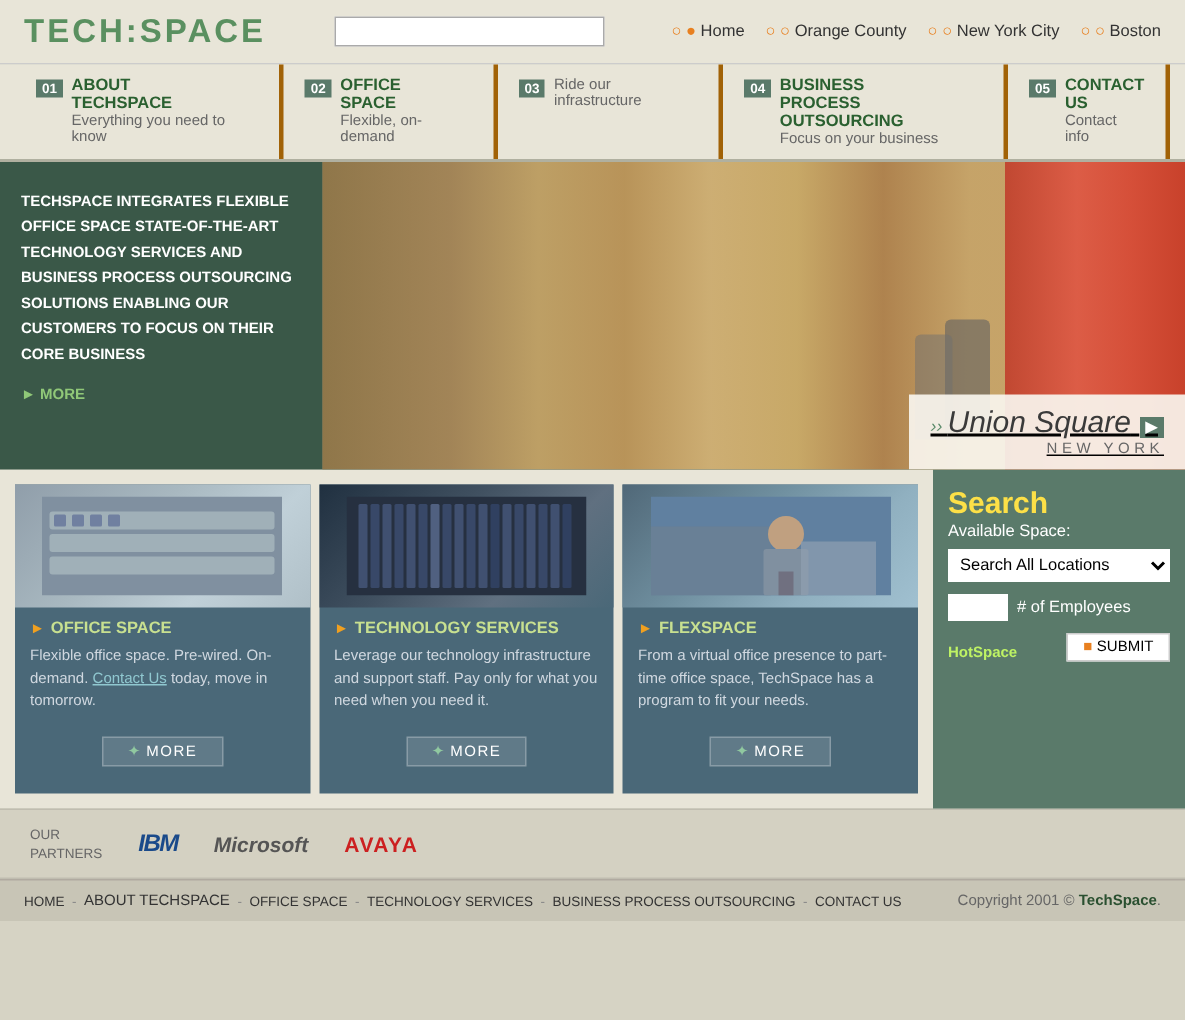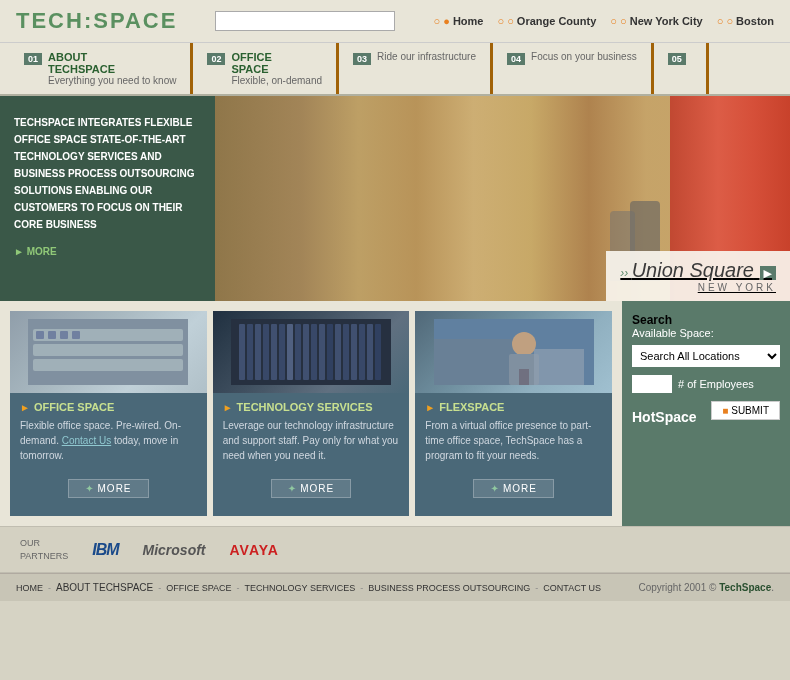--- a/index.html
+++ b/index.html
@@ -4,21 +4,21 @@
   <style>
     * { margin: 0; padding: 0; box-sizing: border-box; }
     body { width: 790px; font-family: Arial, sans-serif; font-size: 12px; background: #d6d3c4; }
 
     
     #top-bar { background: #e8e5d8; display: flex; align-items: center; justify-content: space-between; padding: 8px 16px; border-bottom: 1px solid #ccc; }
     #logo { font-size: 22px; font-weight: bold; color: #333; letter-spacing: 2px; }
     #logo span { color: #5a9060; }
     #search-bar-top input { width: 180px; height: 20px; border: 1px solid #aaa; padding: 2px 6px; font-size: 11px; }
     #nav-top { display: flex; gap: 14px; font-size: 11px; }
-    #nav-top a { color: #333; text-decoration: none; font-weight: bold; }
+    #nav-top a { color: #333; text-decoration: none; }
     #nav-top a:before { content: "○ "; color: #e88020; }
 
     
     #nav-menu { background: #e8e5d8; display: flex; border-bottom: 2px solid #b0b0a0; padding: 0 10px; }
     .nav-item { display: flex; align-items: flex-start; padding: 8px 14px; border-right: 3px solid #a16207; cursor: pointer; }
     .nav-num { background: #5a7a6a; color: white; font-size: 9px; font-weight: bold; padding: 1px 4px; margin-right: 6px; margin-top: 2px; min-width: 16px; text-align: center; }
     .nav-label { display: flex; flex-direction: column; }
     .nav-label strong { font-size: 11px; color: #2a6030; text-transform: uppercase; font-weight: bold; }
     .nav-label span { font-size: 10px; color: #666; }
 
@@ -108,25 +108,30 @@
   </div>
   <div class="nav-item">
     <div class="nav-num">03</div>
     <div class="nav-label">
       <span>Ride our infrastructure</span>
     </div>
   </div>
   <div class="nav-item">
     <div class="nav-num">04</div>
     <div class="nav-label">
+      <strong>Business<br>Process Outsourcing</strong>
       <span>Focus on your business</span>
     </div>
   </div>
   <div class="nav-item">
     <div class="nav-num">05</div>
+    <div class="nav-label">
+      <strong>Contact<br>Us</strong>
+      <span>Contact info</span>
+    </div>
   </div>
 </div>
 
 <div id="hero" style="position:relative;background:#3a5848;height:205px;overflow:hidden;display:flex;">
   <div id="hero-text" style="width:215px;padding:18px 14px;color:white;font-size:10px;font-weight:bold;text-transform:uppercase;line-height:1.7;z-index:2;">
     <span>TECHSPACE INTEGRATES FLEXIBLE OFFICE SPACE STATE-OF-THE-ART TECHNOLOGY SERVICES AND BUSINESS PROCESS OUTSOURCING SOLUTIONS ENABLING OUR CUSTOMERS TO FOCUS ON THEIR CORE BUSINESS</span>
     <a href="#" style="color:#90c878;text-decoration:none;display:block;margin-top:10px;">► <span>More</span></a>
   </div>
 
   <div style="flex:1;background:linear-gradient(to right, #a09070, #c4a882, #d4b892);position:relative;">
@@ -246,42 +251,42 @@
           <span style="color:#90c8a0;">✦</span> 
             <span>MORE</span>
         </button>
       </div>
     </div>
 
   </div>
 
   <div id="sidebar" style="width:168px;background:#5a7a6a;padding:12px 10px;">
     <div id="search-space">
-      <h3 style="color:#000000;font-size:12px;font-weight:bold;margin-bottom:0;">Search</h3>
+      <h3 style="color:#fde047;font-size:20px;font-weight:bold;margin-bottom:0;">Search</h3>
       <h4 style="color:white;font-size:11px;margin-bottom:6px;font-weight:normal;">Available Space:</h4>
       <select id="location-select" style="width:100%;padding:4px;font-size:11px;background:white;border:none;margin-bottom:8px;">
         <option>Search All Locations</option>
         <option>New York City</option>
         <option>Orange County</option>
         <option>Boston</option>
       </select>
       <div id="employee-row" style="display:flex;align-items:center;gap:6px;margin-bottom:8px;">
         <input type="text" id="employee-input" style="width: 40px; padding: 3px; font-size: 11px; border: none;">
         <span style="color:white;font-size:11px;"># of Employees</span>
       </div>
       <div style="text-align:right;">
         <button id="submit-btn" style="background:white;border:1px solid #ccc;padding:3px 10px;font-size:10px;cursor:pointer;display:inline-flex;align-items:center;gap:3px;">
           <span style="color:#e88020;">■</span>
           <span>SUBMIT</span>
         </button>
       </div>
     </div>
 
     <div id="hotspace" style="margin-top:16px;">
-      <h3 style="color:#ffffff;font-size:14px;font-weight:bold;margin-bottom:8px;">HotSpace</h3>
+      <h3 style="color:#bef264;font-size:10px;font-weight:bold;margin-bottom:8px;">HotSpace</h3>
     </div>
   </div>
 </div>
 
 <div id="partners" style="background:#d4d1c2;padding:10px 20px;display:flex;align-items:center;gap:24px;border-top:1px solid #c0bdb0;border-bottom:1px solid #c0bdb0;">
   <div id="partners-label" style="font-size:9px;color:#666;text-transform:uppercase;line-height:1.4;">OUR<br>PARTNERS</div>
   <div class="partner-logo" style="font-weight:bold;font-size:16px;color:#1a4a8a;font-style:italic;letter-spacing:-1px;">IBM</div>
   <div class="partner-logo ms" style="color:#555;font-size:14px;font-style:italic;"><em>Microsoft</em></div>
   <div class="partner-logo avaya" style="color:#cc2020;font-weight:bold;font-size:14px;letter-spacing:1px;">AVAYA</div>
 </div>

